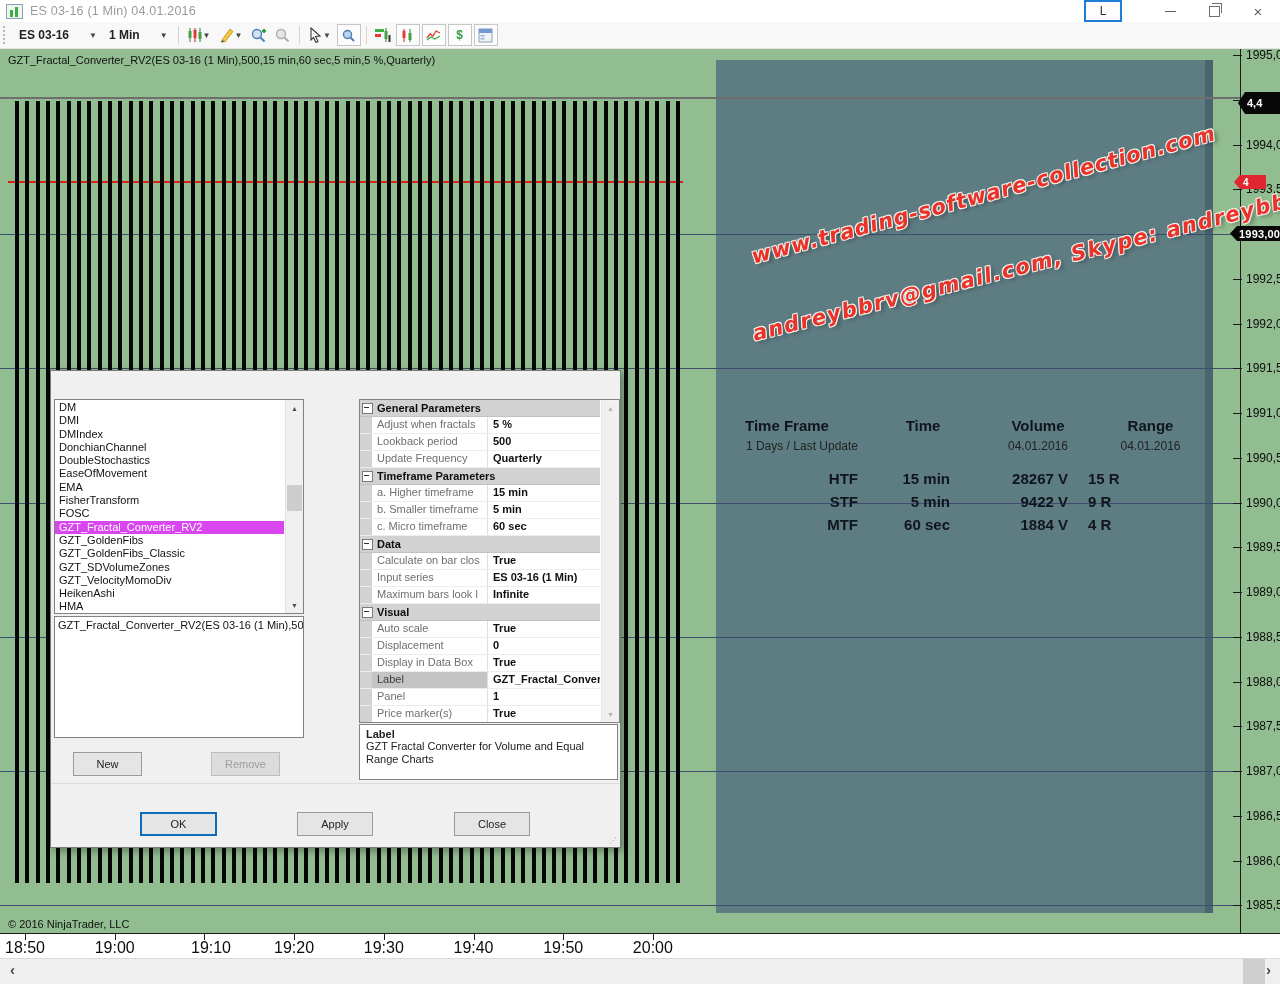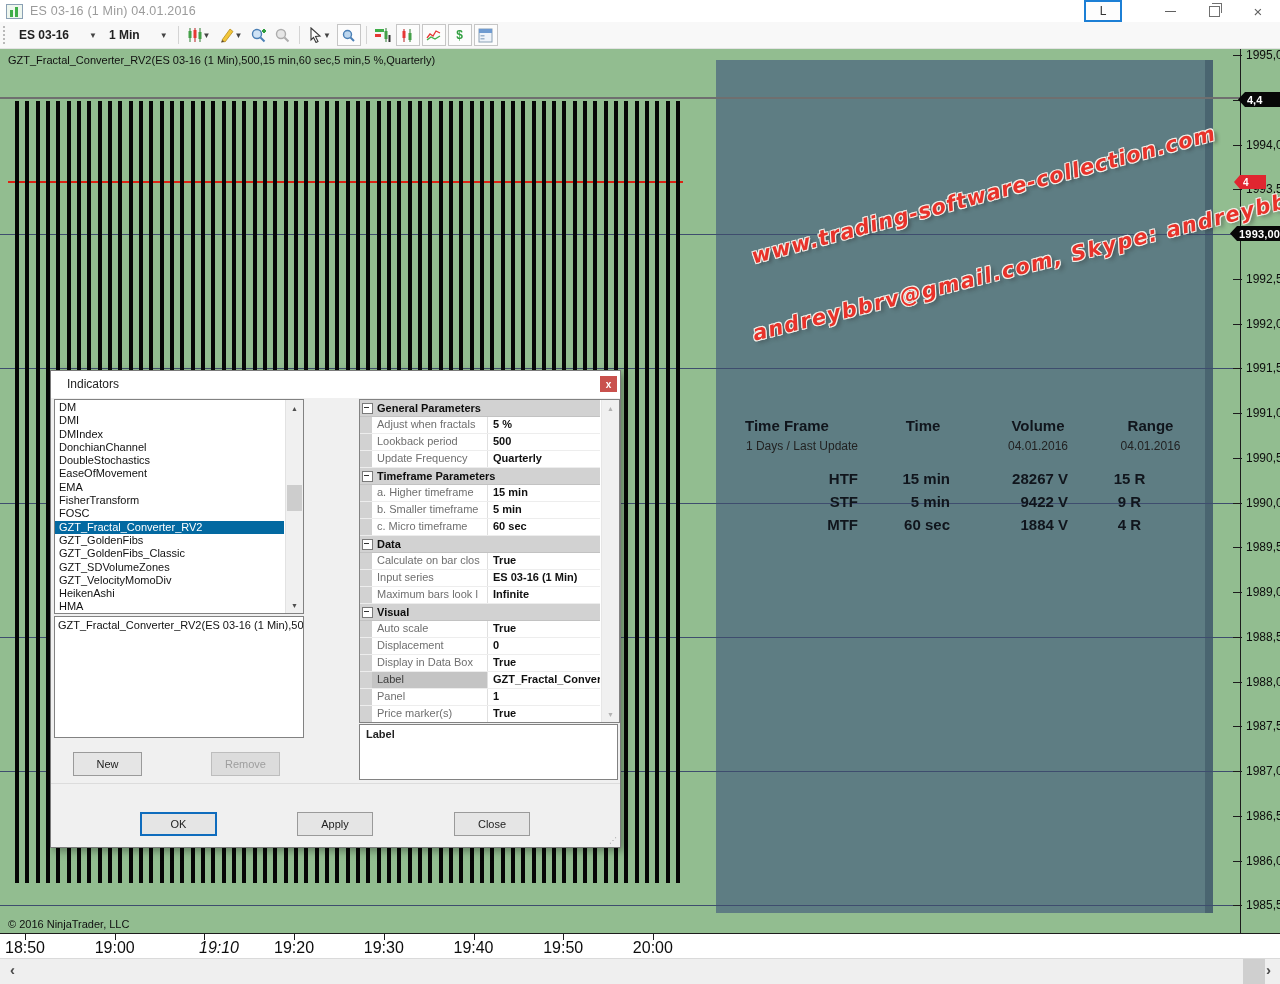--- a/index.html
+++ b/index.html
@@ -52,28 +52,28 @@
   #panel-table{position:absolute;left:716px;top:413px;width:497px;z-index:6;display:grid;
     grid-template-columns:142px 130px 100px 125px;color:#10151c;}
   #panel-table .th{font-size:15px;font-weight:bold;text-align:center;height:26px;line-height:26px;}
   #panel-table .ts{font-size:12px;text-align:center;height:18px;line-height:14px;color:#222;}
   #panel-table .ts.left{text-align:right;padding-left:2px;}
   #panel-table .gap{height:10px;grid-column:1 / span 4;}
   #panel-table .td{font-size:15px;font-weight:600;height:23px;line-height:23px;}
   #panel-table .c1{text-align:right;padding-left:24px;}
   #panel-table .c2{text-align:right;padding-right:38px;}
   #panel-table .c3{text-align:right;padding-right:20px;}
-  #panel-table .c4{text-align:center;padding-right:42px;}
+  #panel-table .c4{text-align:left;padding-right:42px;}
 
   
   #price-axis-line{position:absolute;left:1240px;top:48px;width:1px;height:885px;background:#1c1c1c;z-index:6;}
   .p-label{position:absolute;left:1246px;transform:translateY(-50%);font-size:12px;color:#0c0c0c;z-index:6;white-space:nowrap;}
   .p-tick{position:absolute;left:1233px;width:9px;height:1px;background:#1c1c1c;z-index:6;}
   .pm{position:absolute;color:#fff;font-weight:bold;z-index:8;display:flex;align-items:center;}
-  #pm1{left:1238px;top:92px;width:34px;height:15px;background:#070707;font-size:11px;
+  #pm1{left:1238px;top:92px;width:34px;height:22px;background:#070707;font-size:11px;
     clip-path:polygon(7px 0,100% 0,100% 100%,7px 100%,0 50%);padding-left:9px;}
   #pm2{left:1234px;top:175px;width:23px;height:14px;background:#e02630;font-size:10px;
     clip-path:polygon(6px 0,100% 0,100% 100%,6px 100%,0 50%);padding-left:9px;}
   #pm3{left:1230px;top:226px;width:50px;height:15px;background:#070707;font-size:11px;
     clip-path:polygon(7px 0,100% 0,100% 100%,7px 100%,0 50%);padding-left:9px;letter-spacing:.2px;}
 
   #time-axis-line{position:absolute;left:0;top:933px;width:1280px;height:1px;background:#1c1c1c;z-index:6;}
   .t-label{position:absolute;top:939px;transform:translateX(-50%);font-size:16px;color:#0c0c0c;z-index:6;}
   .t-tick{position:absolute;top:933px;width:1px;height:7px;background:#1c1c1c;z-index:6;}
 
@@ -88,21 +88,21 @@
   #dialog{position:absolute;left:50px;top:370px;width:569px;height:476px;background:#f0f0f0;
     border:1px solid #7a7a7a;z-index:30;box-shadow:3px 3px 8px rgba(0,0,0,.35);font-size:11px;}
   #dlg-title{position:absolute;left:0;top:0;width:100%;height:27px;background:#ffffff;}
   #dlg-title-text{position:absolute;left:16px;top:0;line-height:27px;font-size:12px;color:#222;}
   #dlg-close{position:absolute;right:3px;top:5px;width:17px;height:16px;background:#c9514d;color:#fff;
     font-size:10px;font-weight:bold;display:flex;align-items:center;justify-content:center;}
 
   #ind-list{position:absolute;left:3px;top:28px;width:248px;height:213px;background:#fff;border:1px solid #828282;overflow:hidden;}
   #ind-items{position:absolute;left:0;top:1px;width:229px;}
   .ind-item{height:13.3px;line-height:13.3px;padding-left:4px;white-space:nowrap;color:#111;}
-  .ind-item.sel{background:#0369a1;color:#fff;}
+  .ind-item.sel{background:#d946ef;color:#fff;}
   .vscroll{position:absolute;right:0;top:0;width:17px;height:100%;background:#f0f0f0;border-left:1px solid #e2e2e2;}
   .vs-btn{position:absolute;left:0;width:17px;height:16px;display:flex;align-items:center;justify-content:center;
     font-size:7px;color:#4f4f4f;}
   .vs-btn.up{top:0;}
   .vs-btn.down{bottom:0;}
   .vs-thumb{position:absolute;left:1px;width:15px;background:#cdcdcd;}
   #ind-list .vs-thumb{top:85px;height:26px;}
 
   #cfg-box{position:absolute;left:3px;top:245px;width:248px;height:120px;background:#fff;border:1px solid #828282;}
   #cfg-item{padding:2px 0 0 3px;white-space:nowrap;overflow:hidden;color:#111;}
@@ -414,46 +414,40 @@
 <div id="pm2" class="pm">4</div>
 <div id="pm3" class="pm">1993,00</div>
 
 <div id="time-axis-line"></div>
 <div id="time-axis">
     <div class="t-tick" style="left: 25px;"></div>
     <div class="t-label" style="left: 25px;">18:50</div>
     <div class="t-tick" style="left: 114.7px;"></div>
     <div class="t-label" style="left: 114.7px;">19:00</div>
     <div class="t-tick" style="left: 204.4px;"></div>
-    <div class="t-label" style="left: 219px; font-style: italic;">19:10</div>
+    <div class="t-label" style="left: 211px;">19:10</div>
     <div class="t-tick" style="left: 294.1px;"></div>
     <div class="t-label" style="left: 294.1px;">19:20</div>
     <div class="t-tick" style="left: 383.8px;"></div>
     <div class="t-label" style="left: 383.8px;">19:30</div>
     <div class="t-tick" style="left: 473.5px;"></div>
     <div class="t-label" style="left: 473.5px;">19:40</div>
     <div class="t-tick" style="left: 563.2px;"></div>
     <div class="t-label" style="left: 563.2px;">19:50</div>
     <div class="t-tick" style="left: 652.9px;"></div>
     <div class="t-label" style="left: 652.9px;">20:00</div>
   </div>
 
 <div id="hscroll">
   <span id="hchev-left" class="hchev">‹</span>
   <div id="hthumb"></div>
   <span id="hchev-right" class="hchev">›</span>
 </div>
 
 <div id="dialog">
-  <div id="dlg-title">
-    <span id="dlg-title-text">Indicators</span>
-    <div id="dlg-close">
-        <span>x</span>
-      </div>
-  </div>
 
   <div id="ind-list">
     <div id="ind-items">
         <div class="ind-item">DM</div>
         <div class="ind-item">DMI</div>
         <div class="ind-item">DMIndex</div>
         <div class="ind-item">DonchianChannel</div>
         <div class="ind-item">DoubleStochastics</div>
         <div class="ind-item">EaseOfMovement</div>
         <div class="ind-item">EMA</div>
@@ -576,20 +570,21 @@
         </div>
       </div>
     <div class="vscroll">
       <div class="vs-btn up">▲</div>
       <div class="vs-btn down">▼</div>
     </div>
   </div>
 
   <div id="desc-box">
     <div id="desc-title">Label</div>
+    <div id="desc-text">GZT Fractal Converter for Volume and Equal Range Charts</div>
   </div>
 
   <div id="dlg-footer-line"></div>
   <button id="btn-ok" class="dlg-btn">OK</button>
   <button id="btn-apply" class="dlg-btn">Apply</button>
   <button id="btn-close" class="dlg-btn">Close</button>
   <div id="dlg-grip">⋰</div>
 </div>
 
 </body></html>

